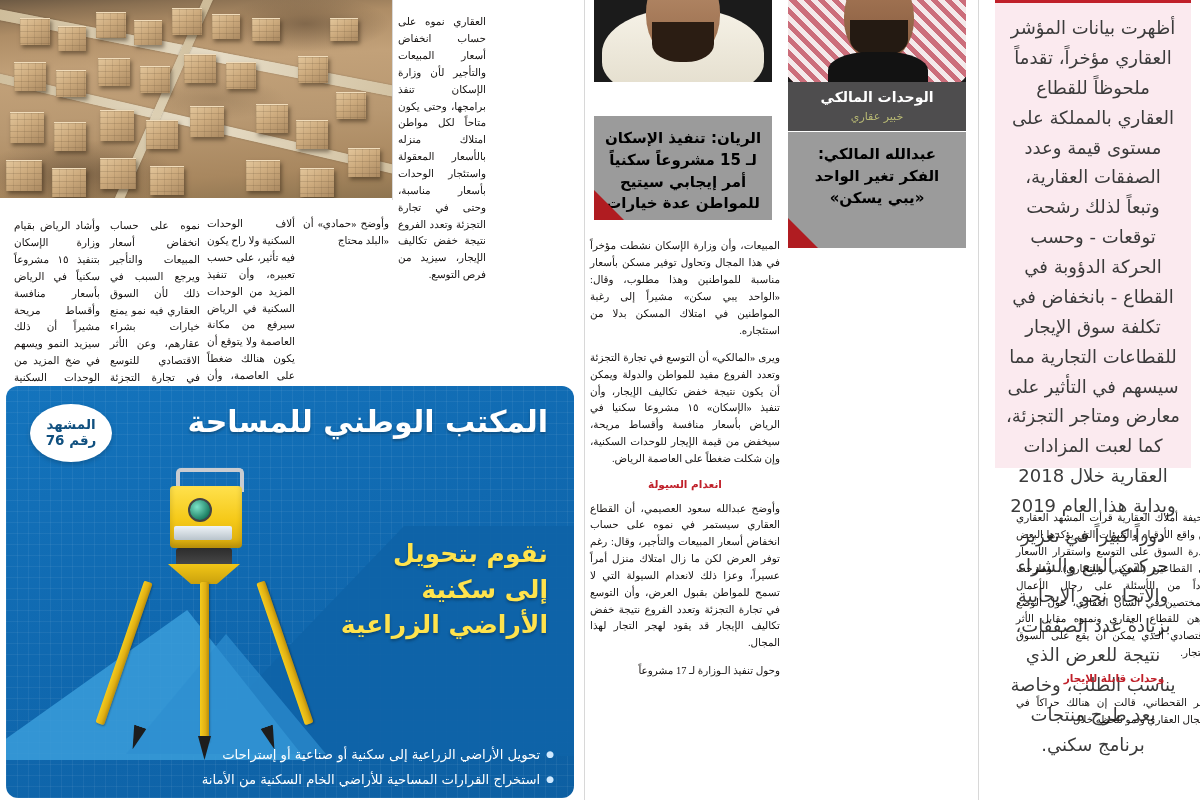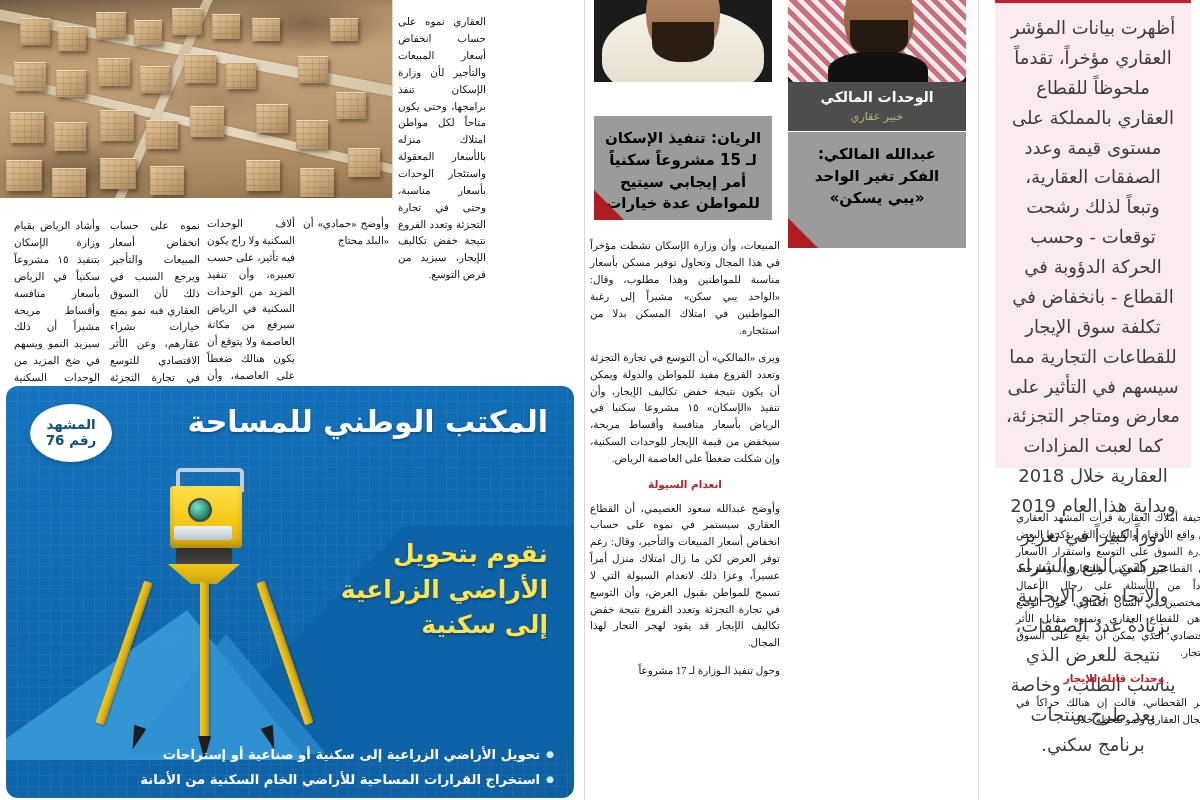--- a/index.html
+++ b/index.html
@@ -100,21 +100,21 @@
     font-size:13.5px;font-weight:bold;direction:rtl;text-align:center;
     box-shadow:0 2px 5px rgba(0,0,0,.2);
   }
   .ad-sub{
     position:absolute;right:26px;top:150px;width:270px;
     color:#ffe34d;font-weight:bold;font-size:25px;line-height:1.42;
     text-align:right;direction:rtl;text-shadow:0 2px 3px rgba(0,0,0,.3);
   }
   .bullets{
     position:absolute;right:20px;left:20px;bottom:6px;color:#fff;direction:rtl;
-    font-size:13.2px;font-weight:bold;line-height:1.85;text-align:right;
+    font-size:13.2px;font-weight:normal;line-height:1.85;text-align:right;
   }
   .bullets li{list-style:none;}
   .bullets li::before{content:"\25CF";color:#cfe9ff;font-size:9px;margin-left:6px;
     position:relative;top:-2px;}
   .bullets ul{margin:0;padding:0;}
 
   
   .tripod{position:absolute;left:126px;top:78px;width:160px;height:275px;}
   .ts-body{position:absolute;left:38px;top:22px;width:72px;height:62px;border-radius:4px;
     background:linear-gradient(180deg,#ffe14d 0%,#f5c918 55%,#d9a90c 100%);
@@ -284,22 +284,22 @@
       <div class="leg l1"></div>
       <div class="leg l2"></div>
       <div class="leg l3"></div>
       <div class="foot f1"></div>
       <div class="foot f2"></div>
       <div class="foot f3"></div>
     </div>
 
     <div class="ad-sub">
       <div>نقوم بتحويل</div>
+      <div>إلى سكنية</div>
       <div>الأراضي الزراعية</div>
-      <div>إلى سكنية</div>
     </div>
 
     <div class="bullets">
       <ul>
         <li>تحويل الأراضي الزراعية إلى سكنية أو صناعية أو إستراحات</li>
         <li>استخراج القرارات المساحية للأراضي الخام السكنية من الأمانة</li>
       </ul>
     </div>
   </div>
 

